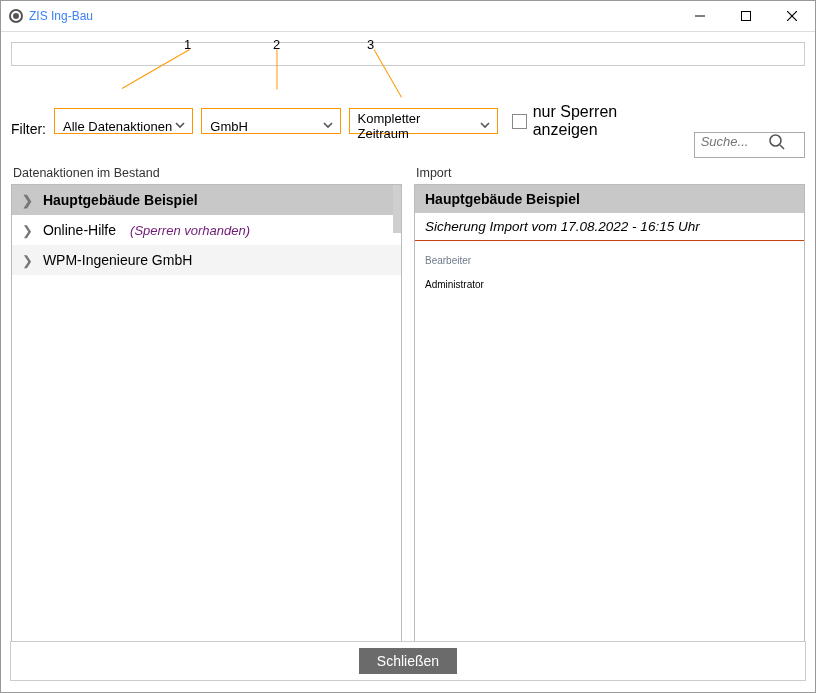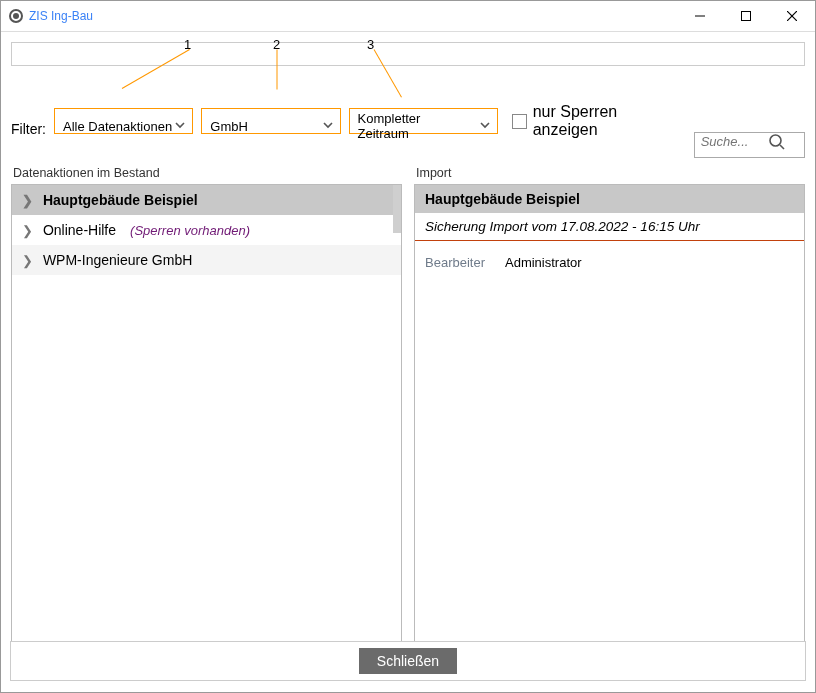--- a/index.html
+++ b/index.html
@@ -145,22 +145,23 @@
   .det-title{
     background:#c8c8c8; font-weight:600; font-size:14px;
     padding:6px 10px;
   }
   .det-sub{
     border-bottom:1px solid #c2410c;
     padding:6px 10px;
     font-style:italic; font-size:13.5px;
   }
   .det-row{
-    display:flex; gap:20px; padding:14px 10px;
-    font-size:13px;
+    display:flex; gap:13px; padding:14px 10px;
+    font-size:10px;
+    flex-direction:column;
   }
   .det-row .k{ color:#6f7b8a; }
 
   
   .footer{
     position:absolute;
     left:10px; right:10px; bottom:12px;
     border:1px solid #ccc;
     height:40px;
     display:flex; align-items:center; justify-content:center;

